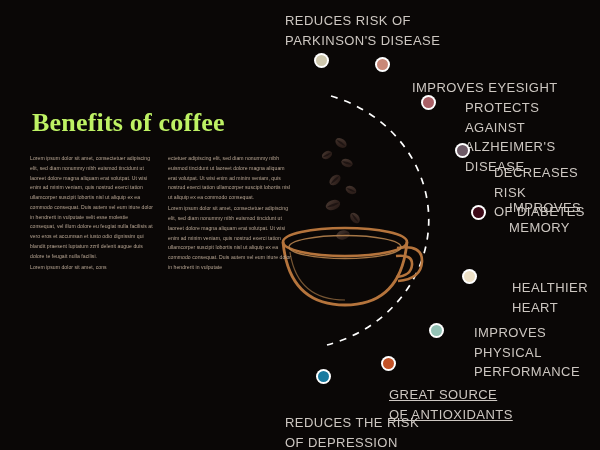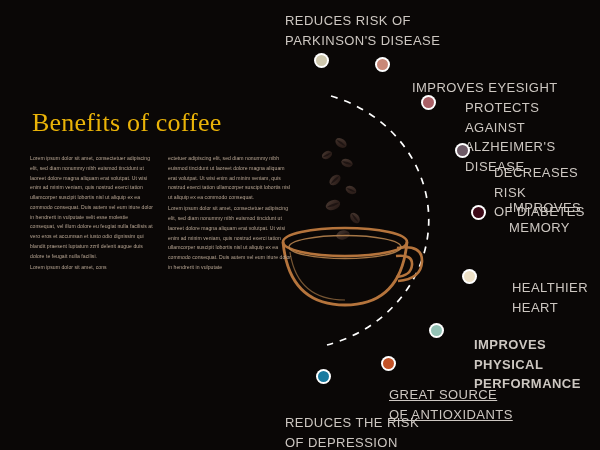--- a/index.html
+++ b/index.html
@@ -19,22 +19,22 @@
   
   #left-panel {
     position: absolute;
     left: 30px;
     top: 108px;
     width: 262px;
   }
   #poster-title {
     font-family: "Liberation Serif", serif;
     font-size: 26px;
-    font-weight: 400;
-    color: #eab308;
+    font-weight: 700;
+    color: #bef264;
     letter-spacing: 0.2px;
     margin: 0 0 16px 2px;
     white-space: nowrap;
   }
   #body-columns {
     display: flex;
     gap: 14px;
   }
   .body-col {
     width: 124px;
@@ -189,21 +189,21 @@
         <i style="background: rgb(61, 10, 24);"></i>
       </div>
       <div class="benefit-label" style="left: 509px; top: 198px;">IMPROVES MEMORY</div>
       <div class="benefit-dot" style="left: 461.5px; top: 268.5px;">
         <i style="background: rgb(237, 224, 198);"></i>
       </div>
       <div class="benefit-label" style="left: 512px; top: 278px;">HEALTHIER HEART</div>
       <div class="benefit-dot" style="left: 428.5px; top: 322.5px;">
         <i style="background: rgb(147, 194, 181);"></i>
       </div>
-      <div class="benefit-label" style="left: 474px; top: 335px; font-weight: bold;">IMPROVES PHYSICAL
+      <div class="benefit-label" style="left: 474px; top: 323px;">IMPROVES PHYSICAL
 PERFORMANCE</div>
       <div class="benefit-dot" style="left: 380.5px; top: 355.5px;">
         <i style="background: rgb(194, 82, 39);"></i>
       </div>
       <div class="benefit-label" style="left: 389px; top: 385px; text-decoration: underline;">GREAT SOURCE
 OF ANTIOXIDANTS</div>
       <div class="benefit-dot" style="left: 315.5px; top: 368.5px;">
         <i style="background: rgb(26, 123, 160);"></i>
       </div>
       <div class="benefit-label" style="left: 285px; top: 413px;">REDUCES THE RISK

